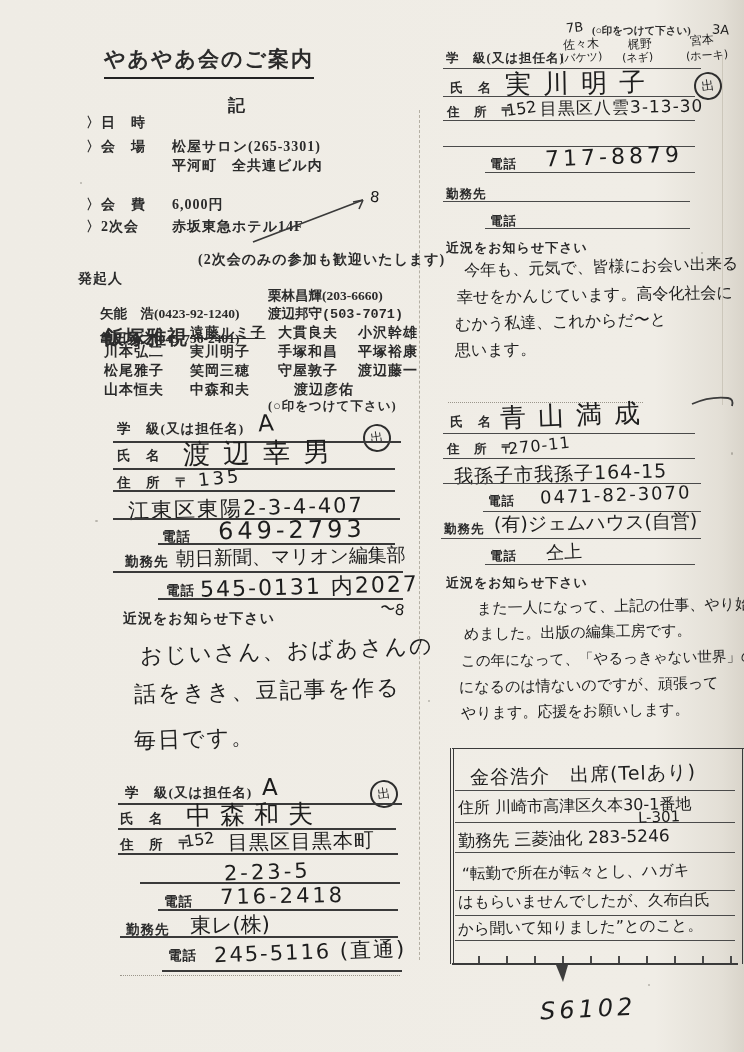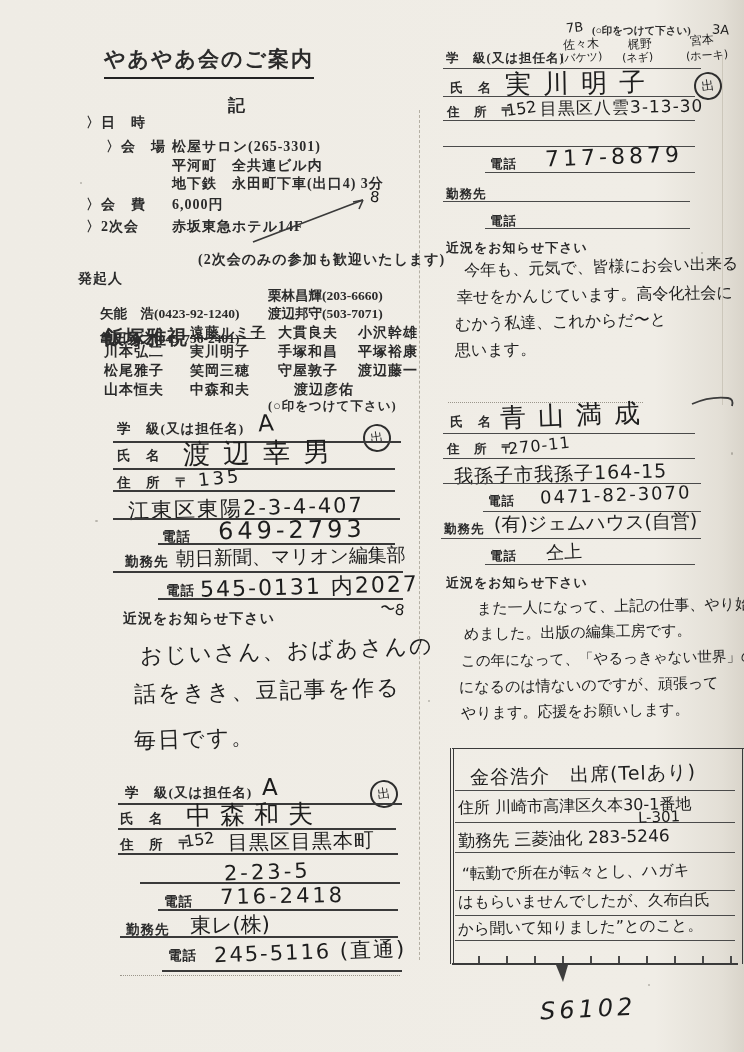--- a/index.html
+++ b/index.html
@@ -33,43 +33,42 @@
 </head>
 <body>
 
 <div class="page">
 
   <div class="abs print" style="left:104px;top:45px;font-size:21px;letter-spacing:2px;border-bottom:2.5px solid #222;padding-bottom:4px;">やあやあ会のご案内</div>
   <div class="abs print" style="left:228px;top:94px;font-size:17px;">記</div>
 
   <div class="abs print" style="left:86px;top:114px;font-size:14px;">〉日　時</div>
 
-  <div class="abs print" style="left:86px;top:138px;font-size:14px;margin-left:20px;">〉会　場</div>
+  <div class="abs print" style="left:86px;top:138px;font-size:14px;">〉会　場</div>
   <div class="abs print" style="left:172px;top:138px;font-size:14px;">松屋サロン(265-3301)</div>
   <div class="abs print" style="left:172px;top:157px;font-size:14px;">平河町　全共連ビル内</div>
-  <div class="abs print" style="left:172px;top:175px;font-size:14px;">地下鉄　永田町下車(出口4) 3分</div>
 
   <div class="abs print" style="left:86px;top:196px;font-size:14px;">〉会　費</div>
   <div class="abs print" style="left:172px;top:196px;font-size:14px;">6,000円</div>
   <div class="abs hand" style="left:370px;top:188px;font-size:15px;transform:rotate(6deg);">8</div>
 
   <div class="abs print" style="left:86px;top:218px;font-size:14px;">〉2次会</div>
   <div class="abs print" style="left:172px;top:218px;font-size:14px;">赤坂東急ホテル14F</div>
   <div class="abs print" style="left:198px;top:251px;font-size:14px;">(2次会のみの参加も歓迎いたします)</div>
 
   <svg class="abs" style="left:245px;top:192px;" width="130" height="56" viewBox="0 0 130 56">
     <line x1="8" y1="50" x2="118" y2="8" stroke="#3a3a3a" stroke-width="1.6"></line>
     <path d="M118 8 L108 10 M118 8 L114 17" stroke="#3a3a3a" stroke-width="1.6" fill="none"></path>
   </svg>
 
   <div class="abs print" style="left:78px;top:270px;font-size:14px;">発起人</div>
   <div class="abs print" style="left:100px;top:298px;font-size:13.5px;letter-spacing:0;margin-top:32px;">亀田晃之(045-756-2401)</div>
   <div class="abs print" style="left:268px;top:287px;font-size:13.5px;letter-spacing:0;">栗林昌輝(203-6660)</div>
   <div class="abs print" style="left:100px;top:305px;font-size:13.5px;letter-spacing:0;">矢能　浩(0423-92-1240)</div>
-  <div class="abs print" style="left:268px;top:305px;font-size:13.5px;letter-spacing:0;">渡辺邦守(503-7071)</div>
+  <div class="abs print" style="left:268px;top:305px;font-size:13.5px;letter-spacing:0;font-family:Liberation Mono, monospace;">渡辺邦守(503-7071)</div>
 
   <div class="abs print" style="left:104px;top:324px;font-size:20px;">飯塚雅視</div>
   <div class="abs print" style="left:190px;top:324px;font-size:14px;text-decoration:underline;">遠藤ルミ子</div>
   <div class="abs print" style="left:278px;top:324px;font-size:14px;">大貫良夫</div>
   <div class="abs print" style="left:358px;top:324px;font-size:14px;">小沢幹雄</div>
   <div class="abs print" style="left:104px;top:343px;font-size:14px;">川本弘二</div>
   <div class="abs print" style="left:190px;top:343px;font-size:14px;">実川明子</div>
   <div class="abs print" style="left:278px;top:343px;font-size:14px;">手塚和昌</div>
   <div class="abs print" style="left:358px;top:343px;font-size:14px;">平塚裕康</div>
   <div class="abs print" style="left:104px;top:362px;font-size:14px;">松尾雅子</div>

